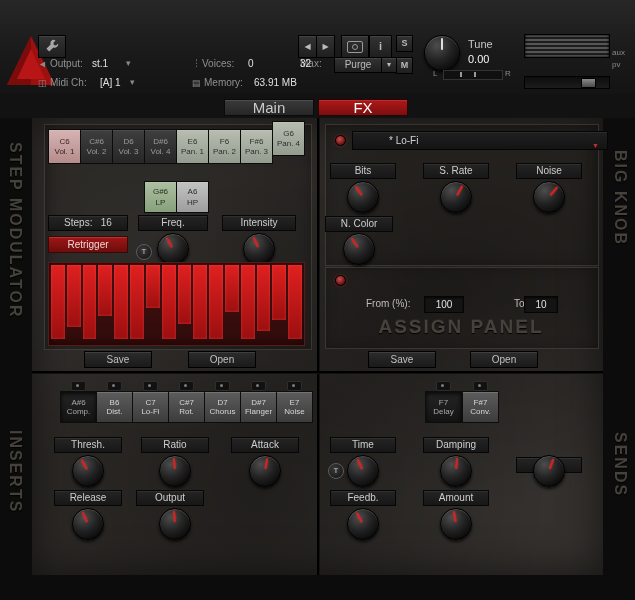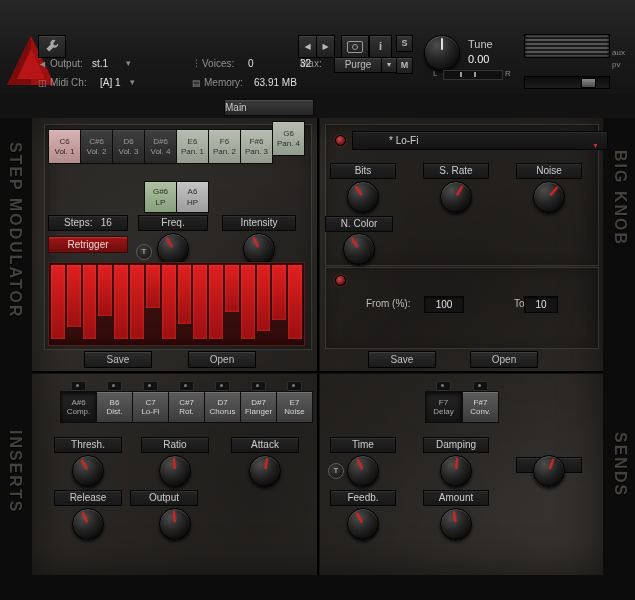--- a/index.html
+++ b/index.html
@@ -17,21 +17,21 @@
   .hvalue{color:#e0e0e0;font-size:10px;}
   .hicon{color:#8a8a8a;font-size:9px;}
   .sqbtn{width:15px;height:15px;line-height:15px;font-size:9px;font-weight:bold;}
   .meterblock{background:repeating-linear-gradient(to bottom,#555 0 2px,#1c1c1c 2px 4px);border:1px solid #000;box-shadow:inset 0 0 3px #000;}
   .minimeter{background:#101010;border:1px solid #333;}
   .tick{position:absolute;top:1px;width:2px;height:5px;background:#9a9a9a;}
   .slider{background:linear-gradient(#0d0d0d,#1c1c1c);border:1px solid #000;}
   .handle{position:absolute;top:1px;width:13px;height:8px;background:linear-gradient(#8a8a8a,#4a4a4a);border:1px solid #000;}
   
   .tabsbar{left:0;top:94px;width:635px;height:24px;background:#121212;border-bottom:1px solid #000;}
-  .tab{height:15px;line-height:15px;font-size:10px;text-align:left;border:1px solid #0a0a0a;color:#c9c9c9;
+  .tab{height:15px;line-height:15px;font-size:15px;text-align:center;border:1px solid #0a0a0a;color:#c9c9c9;
        background:linear-gradient(#3a3a3a,#262626);box-shadow:inset 0 1px 0 rgba(255,255,255,.1);}
   .tab.red{background:linear-gradient(#b01818,#7a0f0f);color:#fff;border-color:#2a0404;}
   
   .strip-frame{background:#0c0c0c;}
   .bodybg{left:32px;top:118px;width:571px;height:457px;background-color:#2e2b28;
     background-image:radial-gradient(ellipse at 22% 28%, rgba(255,255,255,.04), transparent 42%),
                      radial-gradient(ellipse at 75% 35%, rgba(0,0,0,.28), transparent 55%),
                      radial-gradient(ellipse at 40% 80%, rgba(0,0,0,.30), transparent 60%),
                      radial-gradient(ellipse at 85% 85%, rgba(255,255,255,.03), transparent 40%);
     box-shadow:inset 0 0 40px rgba(0,0,0,.55);}
@@ -149,20 +149,21 @@
   <div class="abs hicon" style="left:38px;top:78px;">◫</div>
   <div class="abs hlabel" style="left:50px;top:77px;">Midi Ch:</div>
   <div class="abs hvalue" style="left:100px;top:77px;">[A] 1</div>
   <div class="abs hicon" style="left:130px;top:77px;">▾</div>
   <div class="abs hicon" style="left:192px;top:78px;">▤</div>
   <div class="abs hlabel" style="left:204px;top:77px;">Memory:</div>
   <div class="abs hvalue" style="left:254px;top:77px;">63.91 MB</div>
 
   <div class="abs tabsbar"></div>
   <div class="abs tab" style="left:224px;top:99px;width:88px;"><span>Main</span></div>
+  <div class="abs tab red" style="left:318px;top:99px;width:88px;"><span>FX</span></div>
 
   <div class="abs strip-frame" style="left:0;top:118px;width:32px;height:457px;"></div>
   <div class="abs strip-frame" style="left:603px;top:118px;width:32px;height:457px;"></div>
   <div class="abs strip-frame" style="left:0;top:575px;width:635px;height:25px;"></div>
   <div class="abs bodybg"></div>
   <div class="abs vdivider" style="left:317px;top:118px;width:2px;height:457px;"></div>
   <div class="abs hdivider" style="left:32px;top:371px;width:571px;height:2px;"></div>
 
   <div class="abs vlabel" style="left:6px;top:142px;">STEP MODULATOR</div>
   <div class="abs vlabel" style="left:6px;top:430px;">INSERTS</div>
@@ -282,20 +283,21 @@
   <div class="abs knob" style="left:343px;top:233px;">
     <div class="pointer" style="transform: rotate(-35deg);"></div>
     </div>
 
   <div class="abs panel" style="left:325px;top:267px;width:272px;height:80px;"></div>
   <div class="abs ledcirc" style="left:335px;top:275px;"></div>
   <div class="abs flabel" style="left:366px;top:298px;">From (%):</div>
   <div class="abs valbox" style="left:424px;top:296px;width:38px;">100</div>
   <div class="abs flabel" style="left:478px;top:298px;margin-left:36px;">To (%):</div>
   <div class="abs valbox" style="left:524px;top:296px;width:32px;">10</div>
+  <div class="abs bigtitle" style="left:325px;top:316px;width:272px;">ASSIGN PANEL</div>
 
   <div class="abs btn" style="left:368px;top:351px;width:66px;">
     <span>Save</span></div>
   <div class="abs btn" style="left:470px;top:351px;width:66px;">
     <span>Open</span></div>
 
   <div class="abs ledpill" style="left:71px;top:381px;">
       <i></i>
     </div>
   <div class="abs ledpill" style="left:107px;top:381px;">
@@ -353,21 +355,21 @@
     <div class="pointer" style="transform: rotate(-30deg);"></div>
     </div>
   <div class="abs knob" style="left:159px;top:455px;">
     <div class="pointer" style="transform: rotate(-5deg);"></div>
     </div>
   <div class="abs knob" style="left:249px;top:455px;">
     <div class="pointer" style="transform: rotate(10deg);"></div>
     </div>
 
   <div class="abs strip" style="left:54px;top:490px;width:66px;">Release</div>
-  <div class="abs strip" style="left:130px;top:490px;width:66px;">Output</div>
+  <div class="abs strip" style="left:136px;top:490px;width:66px;">Output</div>
   <div class="abs knob" style="left:72px;top:508px;">
     <div class="pointer" style="transform: rotate(-25deg);"></div>
     </div>
   <div class="abs knob" style="left:159px;top:508px;">
     <div class="pointer" style="transform: rotate(-5deg);"></div>
     </div>
 
   <div class="abs ledpill" style="left:436px;top:381px;">
       <i></i>
     </div>

